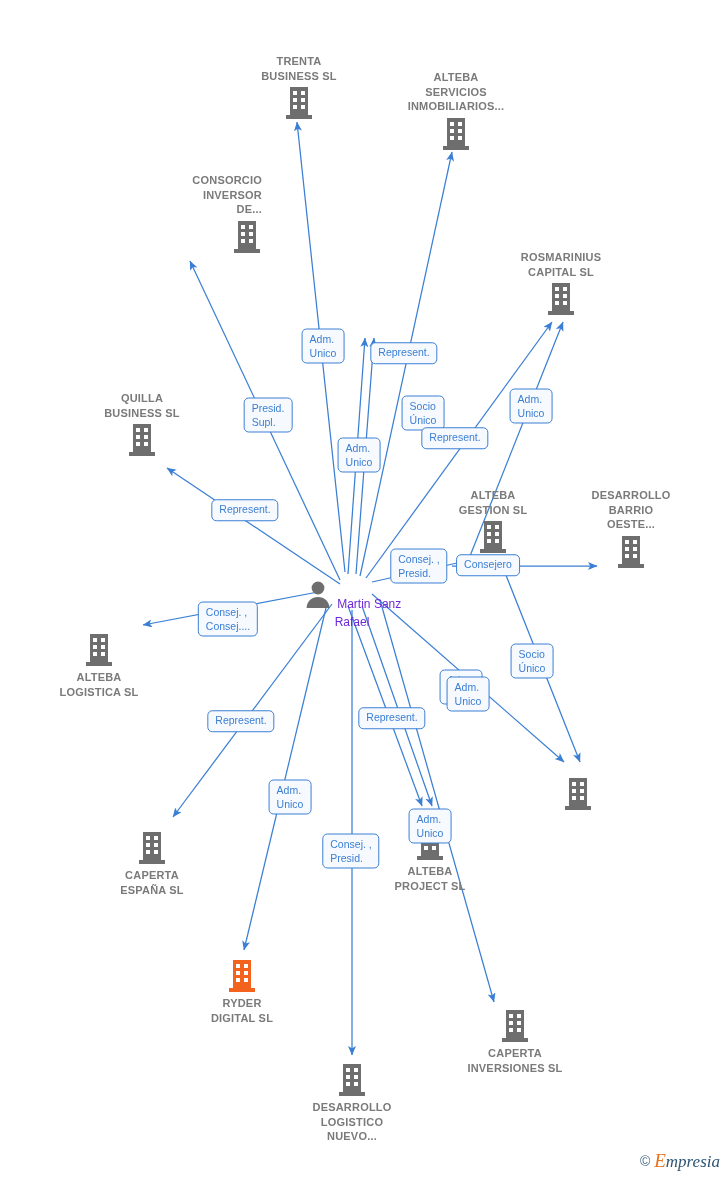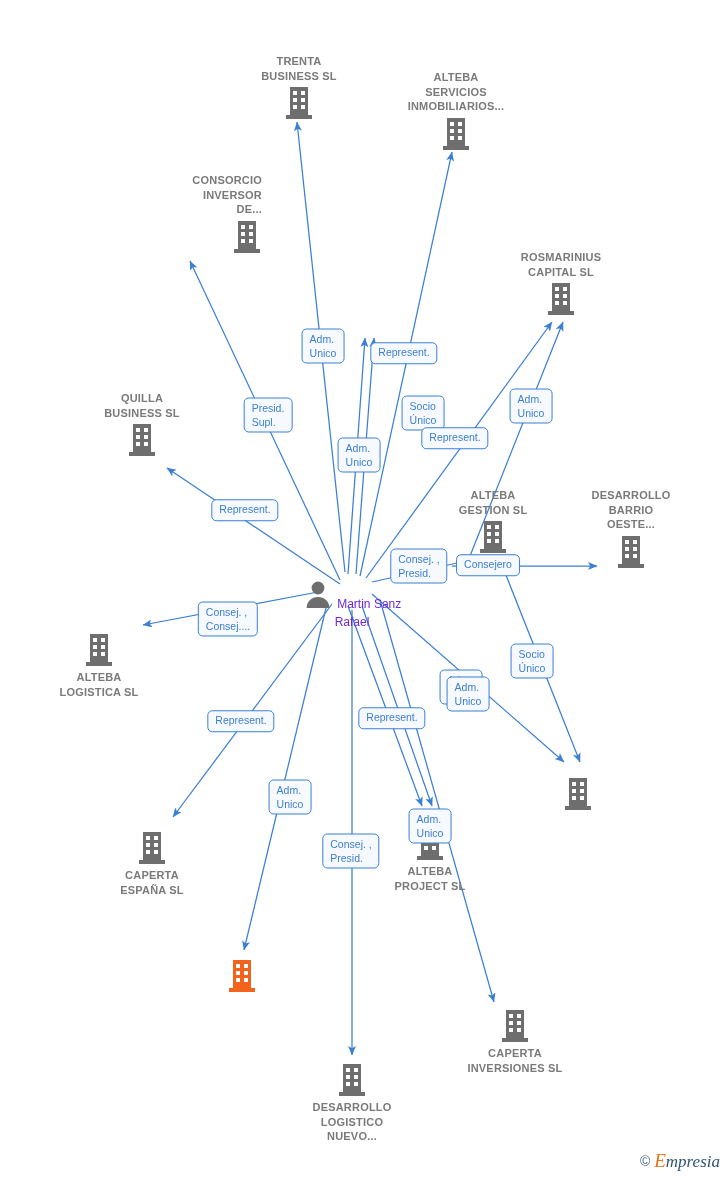--- a/index.html
+++ b/index.html
@@ -317,20 +317,22 @@
           <g fill="#ffffff">
             <rect x="9" y="6" width="4" height="4"></rect>
             <rect x="17" y="6" width="4" height="4"></rect>
             <rect x="9" y="13" width="4" height="4"></rect>
             <rect x="17" y="13" width="4" height="4"></rect>
             <rect x="9" y="20" width="4" height="4"></rect>
             <rect x="17" y="20" width="4" height="4"></rect>
           </g>
         </svg>
     </span>
+    <span class="lbl">RYDER
+DIGITAL  SL</span>
   </div>
 
   <div class="node label-below" style="left:515px;top:1008px;">
     <span class="glyph">
       <svg width="30" height="36" viewBox="0 0 30 36">
           <g fill="#6e6e6e">
             <rect x="6" y="2" width="18" height="28"></rect>
             <rect x="2" y="30" width="26" height="4"></rect>
           </g>
           <g fill="#ffffff">

